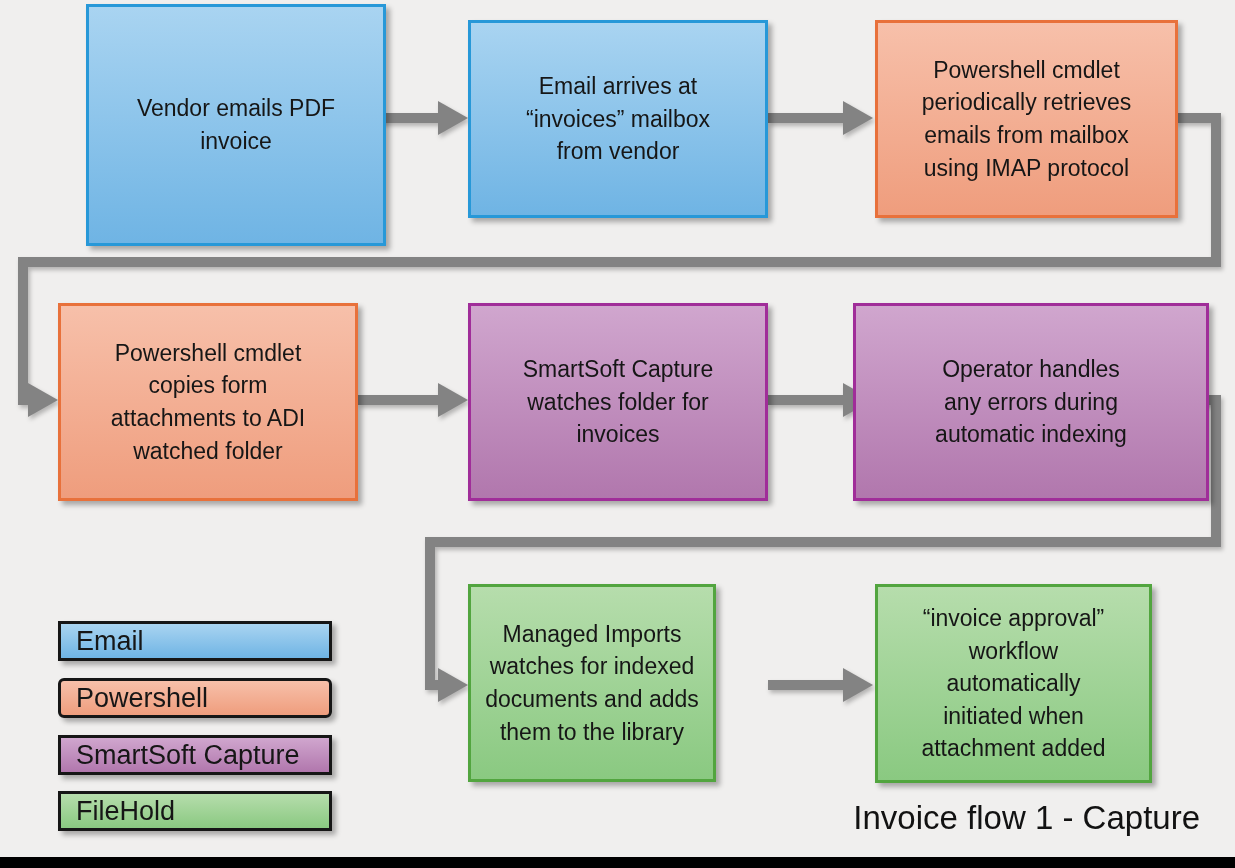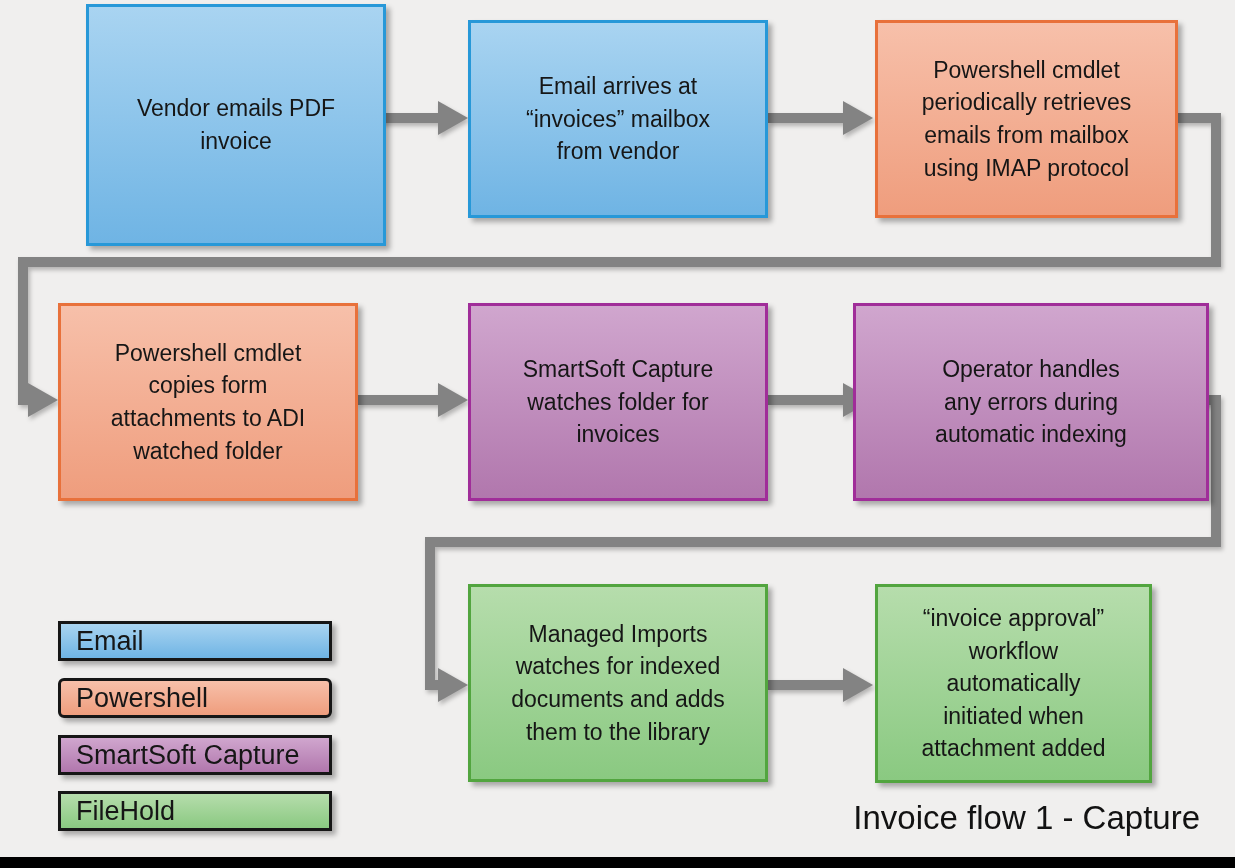--- a/index.html
+++ b/index.html
@@ -49,21 +49,21 @@
   }
   
   #b1 { left: 58px;  top: 4px;  width: 300px; height: 242px; margin-left: 28px; }
   #b2 { left: 468px; top: 20px;  width: 300px; height: 198px; }
   #b3 { left: 875px; top: 20px;  width: 303px; height: 198px; }
   
   #b4 { left: 58px;  top: 303px; width: 300px; height: 198px; }
   #b5 { left: 468px; top: 303px; width: 300px; height: 198px; }
   #b6 { left: 853px; top: 303px; width: 356px; height: 198px; }
   
-  #b7 { left: 468px; top: 584px; width: 300px; height: 198px; }
+  #b7 { left: 468px; top: 584px; width: 248px; height: 198px; }
   #b8 { left: 875px; top: 584px; width: 277px; height: 199px; }
 
   
   #connectors {
     position: absolute;
     left: 0; top: 0;
     z-index: 1;
     filter: drop-shadow(2px 3px 2px rgba(0,0,0,0.25));
   }
 

